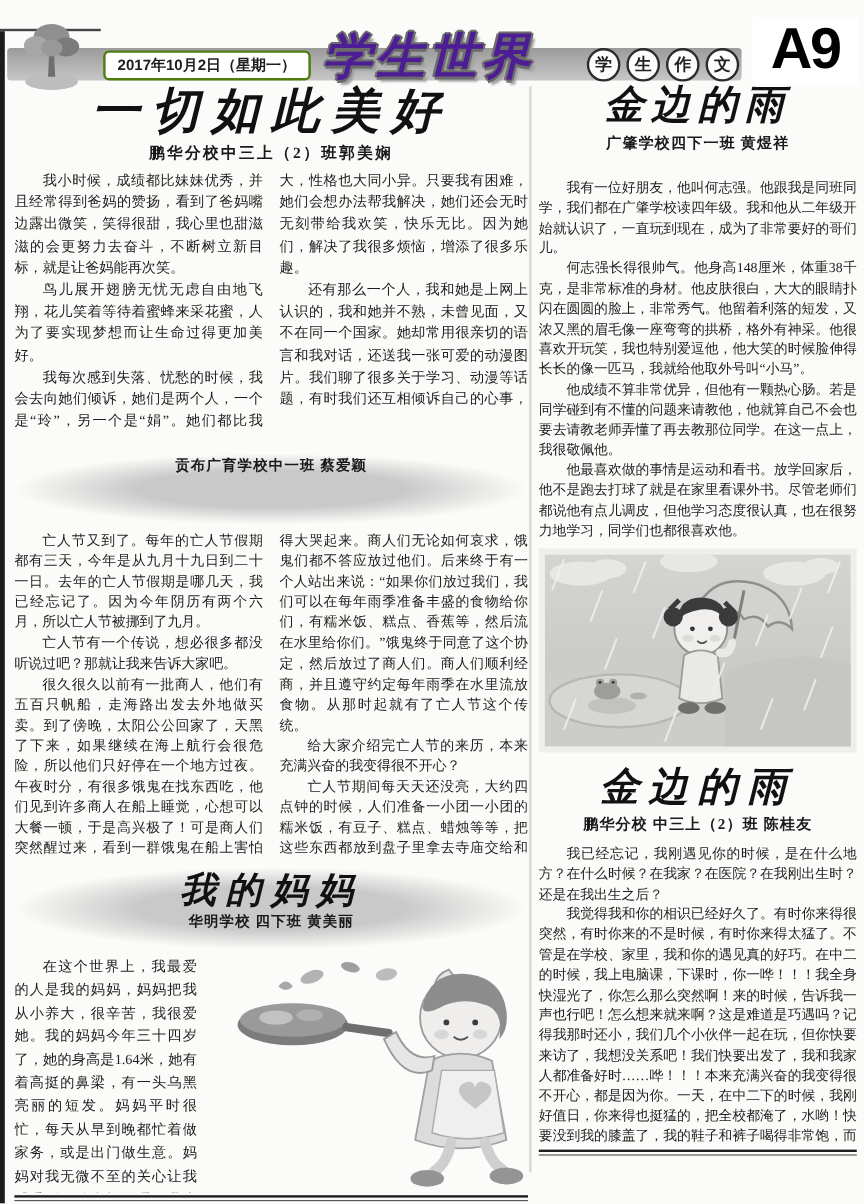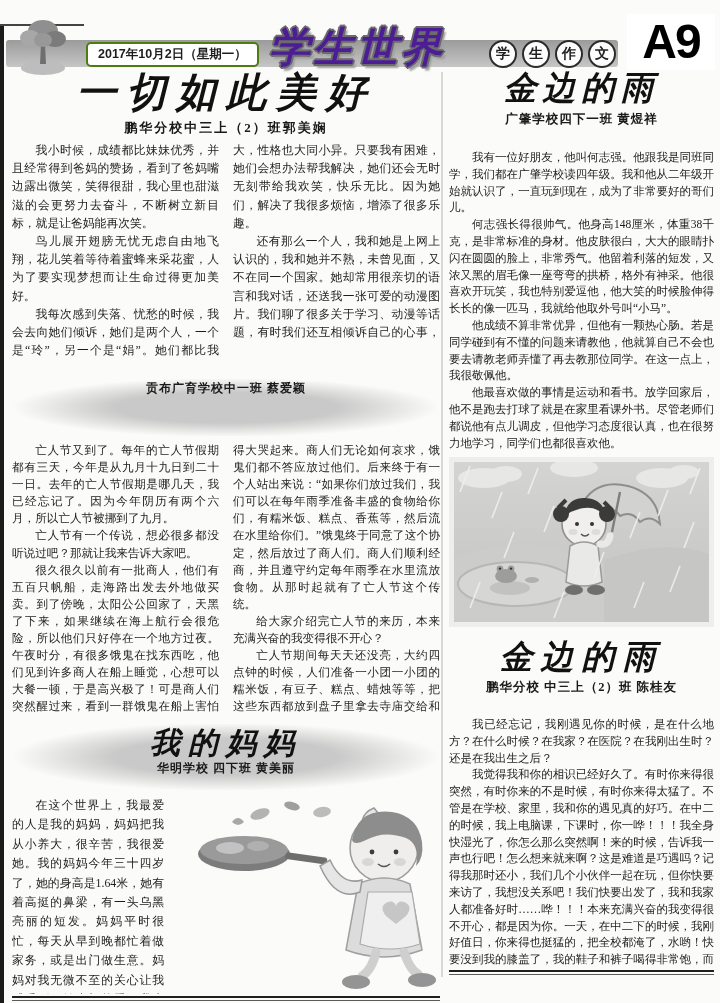--- a/index.html
+++ b/index.html
@@ -66,21 +66,21 @@
   .a4-byline{font-size:12.5px;line-height:19px;letter-spacing:1px;}
   .a4-body{margin-top:20px;height:302px;overflow:hidden;font-size:11.5px;line-height:16.8px;}
 
   
   .rain-frame{margin-top:6px;height:170px;background:#efeeec;padding:5px;box-sizing:border-box;}
   .rain-frame svg{display:block;width:100%;height:100%;}
 
   
   .a5-title{margin-top:9px;font-size:33px;line-height:42px;letter-spacing:8px;}
   .a5-byline{font-size:12.5px;line-height:18px;letter-spacing:1px;}
-  .a5-body{margin-top:20px;height:252px;overflow:hidden;font-size:11.5px;line-height:16.8px;}
+  .a5-body{margin-top:8px;height:252px;overflow:hidden;font-size:11.5px;line-height:16.8px;}
 </style>
 </head>
 <body>
 
 <div class="left-edge"></div>
 <div class="top-edge"></div>
 
 <div class="header-band"></div>
 
 <svg class="tree-logo" viewBox="0 0 54 62">

